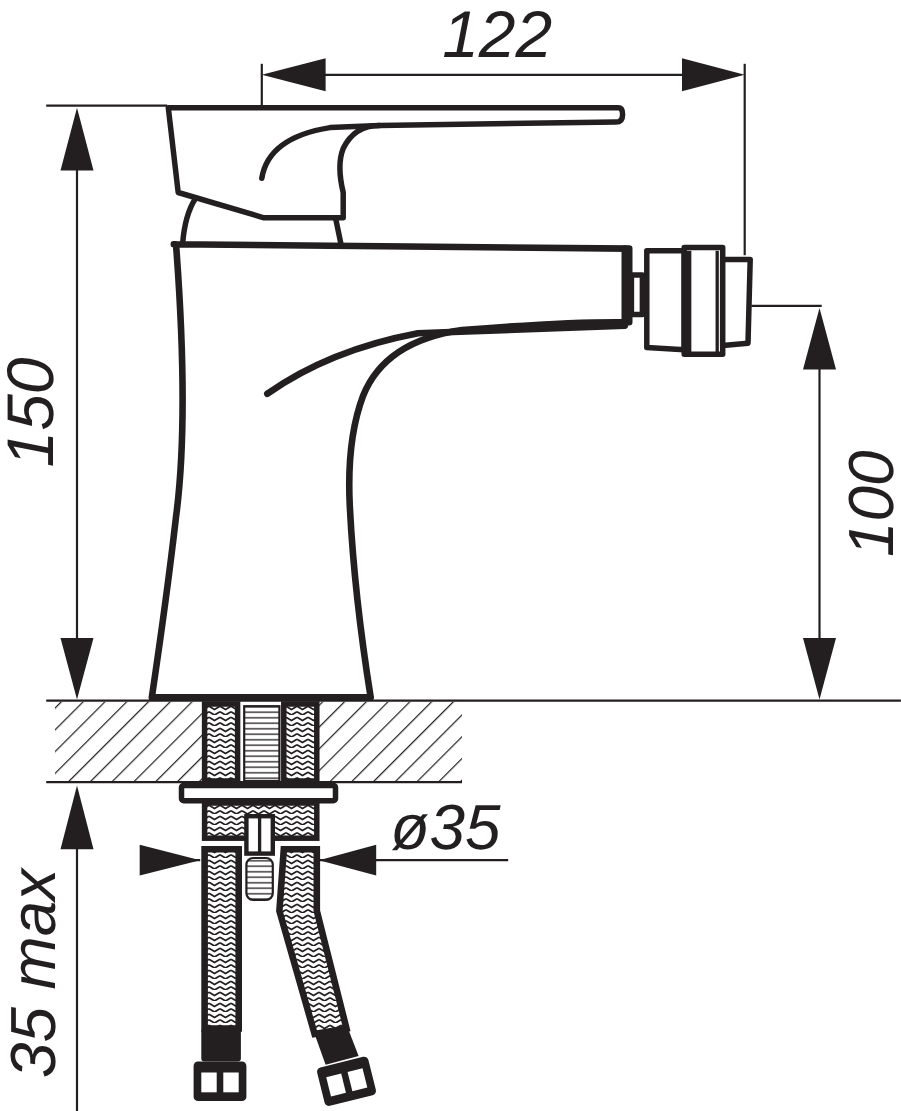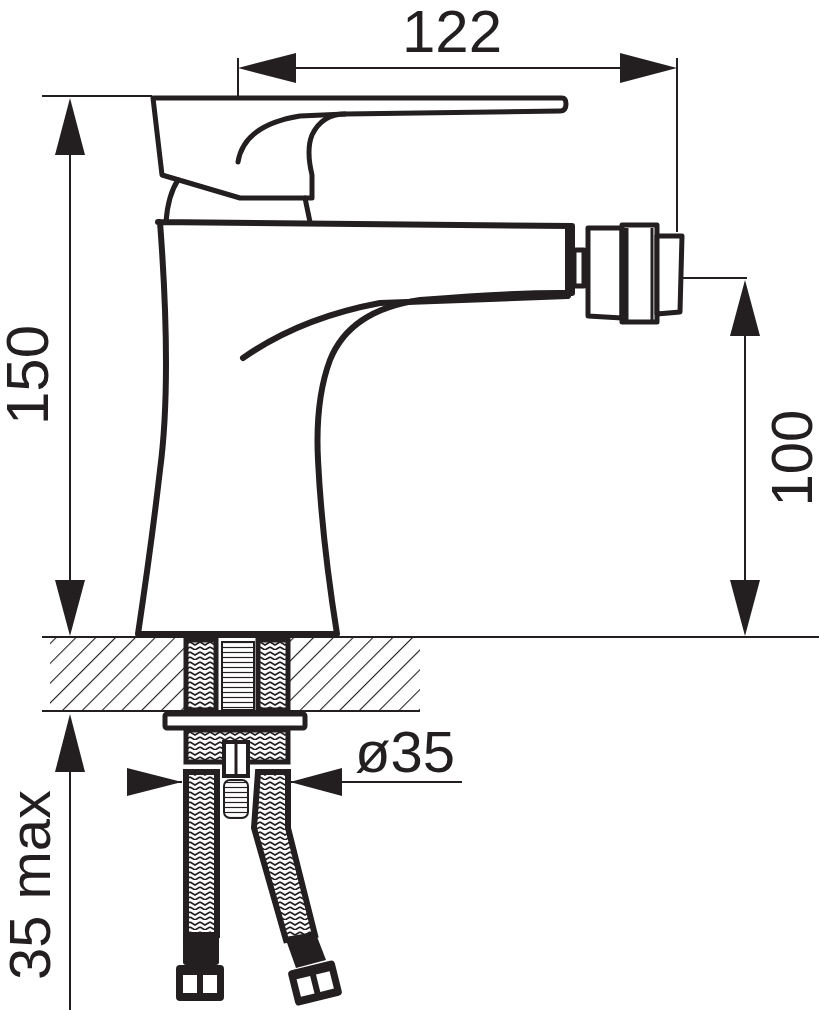--- a/index.html
+++ b/index.html
@@ -1,17 +1,17 @@
 <!DOCTYPE html>
 <html><head>
 <meta charset="utf-8">
 <style>
   html, body { margin: 0; padding: 0; background: #ffffff; }
   body { width: 819px; height: 1010px; overflow: hidden; }
-  #canvas { position: absolute; left: 0; top: 0; width: 819px; height: 1010px; }
+  #canvas { position: absolute; left: 0; top: 0; width: 819px; height: 1010px; font-style: italic; }
   svg { display: block; }
   .dim-text { font-family: "Liberation Sans", "DejaVu Sans", sans-serif; fill: #231f20; }
 </style>
 </head>
 <body>
 
 <div id="canvas">
 <svg width="819" height="1010" viewBox="0 0 819 1010" xmlns="http://www.w3.org/2000/svg">
   <defs>
     <pattern id="hatch" width="14" height="14" patternUnits="userSpaceOnUse" patternTransform="rotate(45)">

